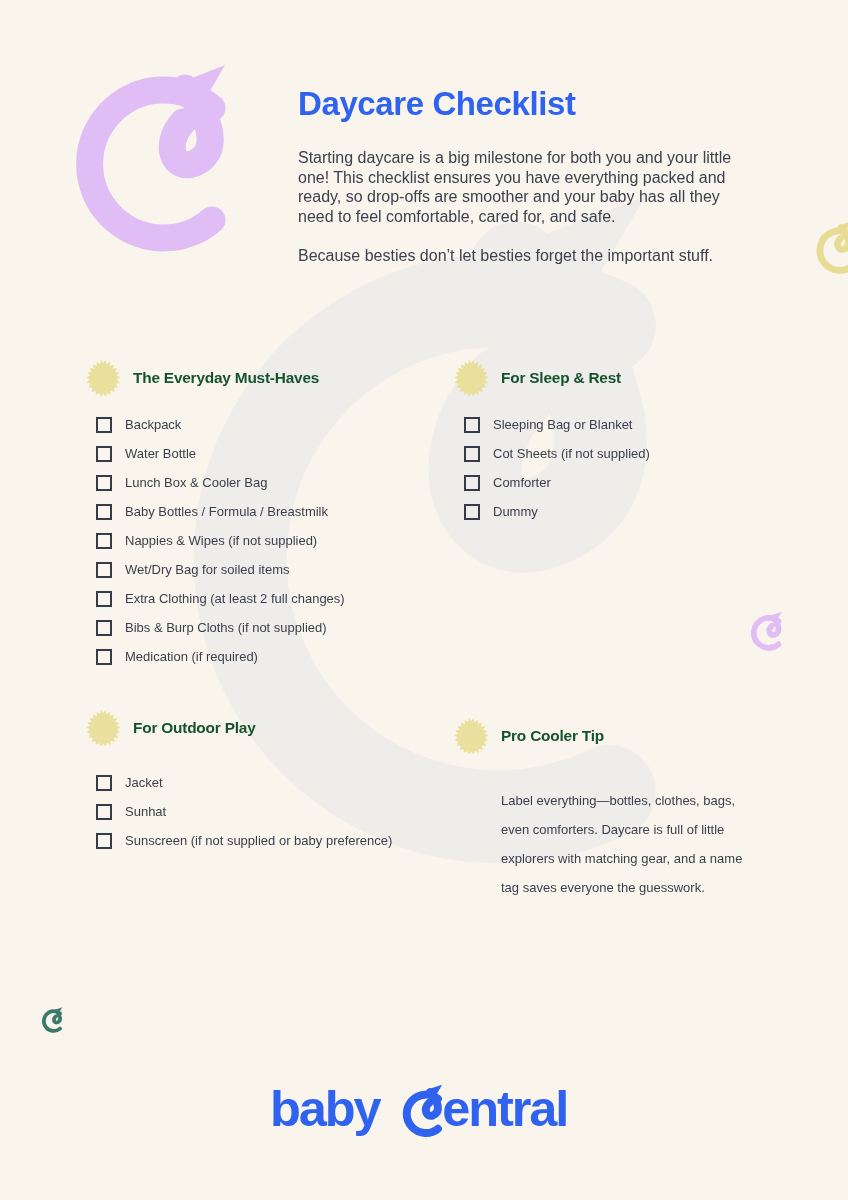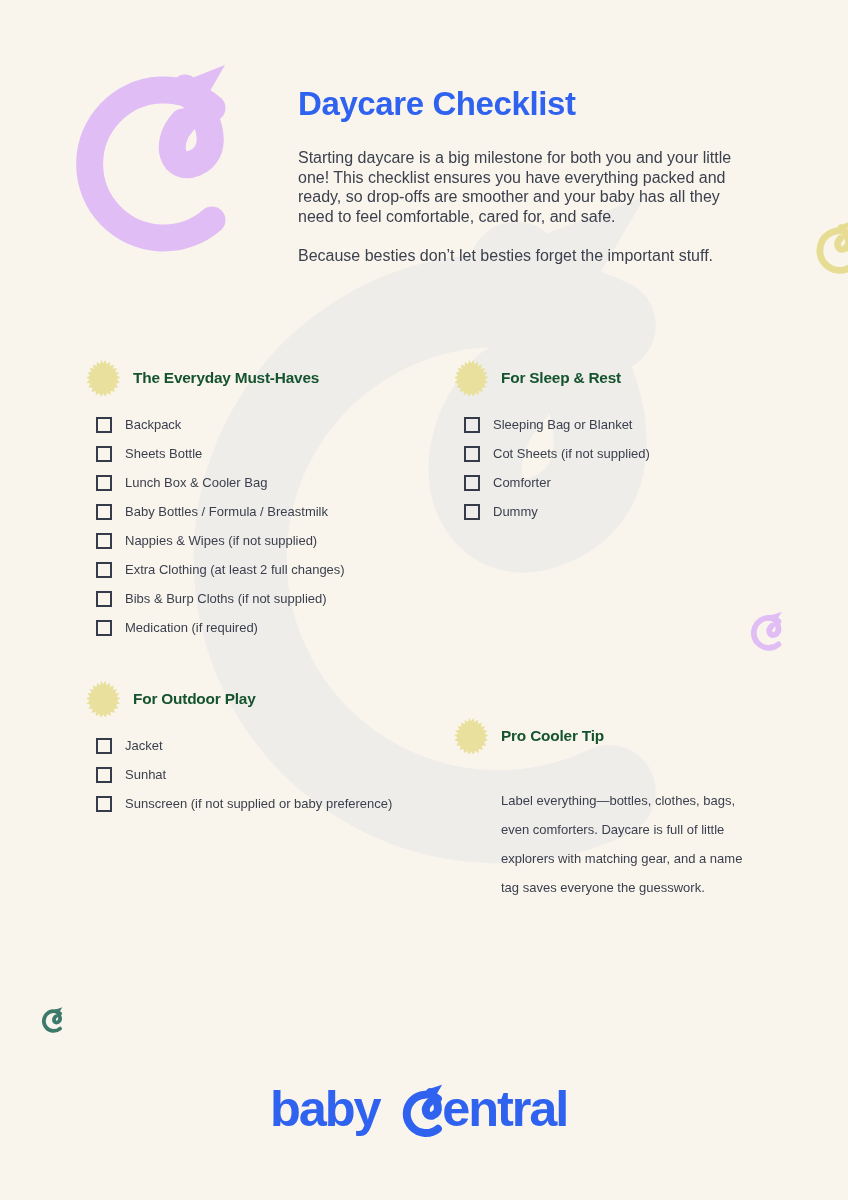--- a/index.html
+++ b/index.html
@@ -234,33 +234,37 @@
           </span>
           <span class="section-title">The Everyday Must-Haves</span>
         </div>
         <ul class="check-list">
           <li class="check-item">
             <span class="checkbox"></span>
             <span class="check-label">Backpack</span>
           </li>
           <li class="check-item">
             <span class="checkbox"></span>
-            <span class="check-label">Sheets Bottle</span>
+            <span class="check-label">Water Bottle</span>
           </li>
           <li class="check-item">
             <span class="checkbox"></span>
             <span class="check-label">Lunch Box &amp; Cooler Bag</span>
           </li>
           <li class="check-item">
             <span class="checkbox"></span>
             <span class="check-label">Baby Bottles / Formula / Breastmilk</span>
           </li>
           <li class="check-item">
             <span class="checkbox"></span>
             <span class="check-label">Nappies &amp; Wipes (if not supplied)</span>
+          </li>
+          <li class="check-item">
+            <span class="checkbox"></span>
+            <span class="check-label">Wet/Dry Bag for soiled items</span>
           </li>
           <li class="check-item">
             <span class="checkbox"></span>
             <span class="check-label">Extra Clothing (at least 2 full changes)</span>
           </li>
           <li class="check-item">
             <span class="checkbox"></span>
             <span class="check-label">Bibs &amp; Burp Cloths (if not supplied)</span>
           </li>
           <li class="check-item">
@@ -272,21 +276,21 @@
 
       <div class="block" style="margin-top:39px;">
         <div class="section-head">
           <span class="starburst">
             <svg viewBox="0 0 100 100" xmlns="http://www.w3.org/2000/svg" aria-hidden="true">
               <path fill="#E8E09C" d="M50 2 L54.9 13.2 L62.7 3.8 L65.1 15.9 L75 8.7 L74.7 21.1 L86 16.6 L83 28.6 L95 26.9 L89.4 37.9 L101.4 39 L93.2 48.2 L104.5 52.5 L94.2 59.1 L103.4 67.3 L91.7 70.8 L97.9 81.5 L85.7 81.8 L88.4 93.9 L77.1 90.5 L76.2 102.8 L66.7 95.9 L62.7 107.6 L55.8 98.3 L48.9 108 L45.1 96.3 L35.4 103 L34.7 90.7 L23.3 93.9 L26.2 81.9 L14 81.4 L20.4 70.8 L8.7 67.1 L18 59.1 L7.8 52.4 L19.2 48.2 L11.1 38.8 L23.1 37.9 L17.6 26.8 L29.6 28.6 L26.7 16.5 L37.9 21.1 L37.7 8.6 L47.5 15.9 L50 2 Z" transform="translate(-2 -4) scale(0.99)"></path>
             </svg>
           </span>
           <span class="section-title">For Outdoor Play</span>
         </div>
-        <ul class="check-list" style="margin-top:14px;">
+        <ul class="check-list" style="margin-top:22px;">
           <li class="check-item">
             <span class="checkbox"></span>
             <span class="check-label">Jacket</span>
           </li>
           <li class="check-item">
             <span class="checkbox"></span>
             <span class="check-label">Sunhat</span>
           </li>
           <li class="check-item">
             <span class="checkbox"></span>

